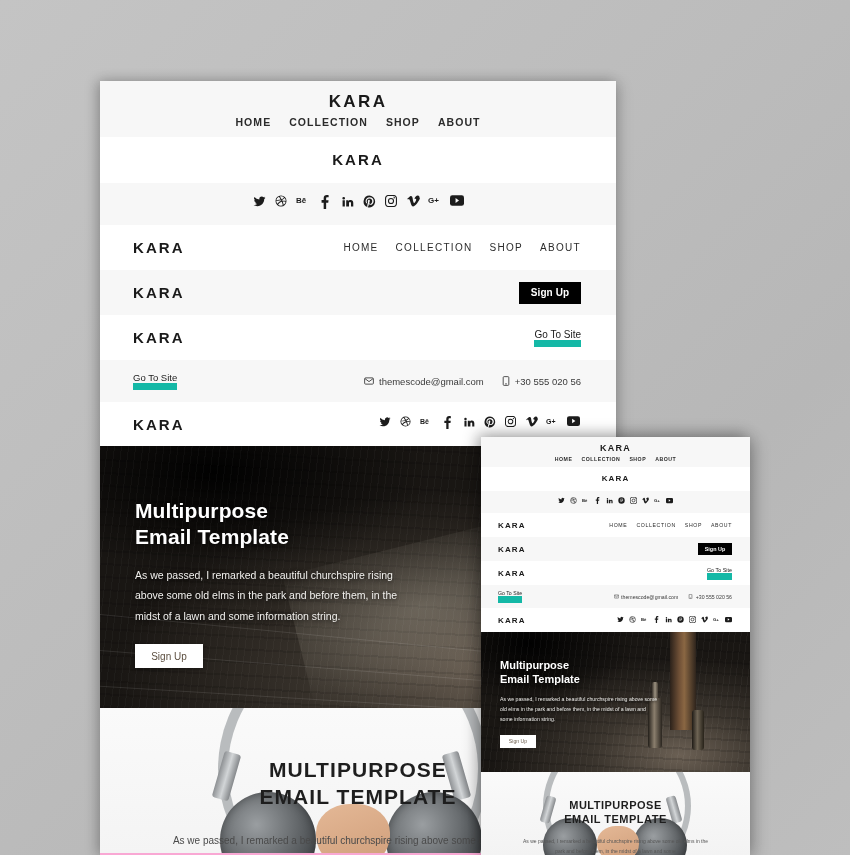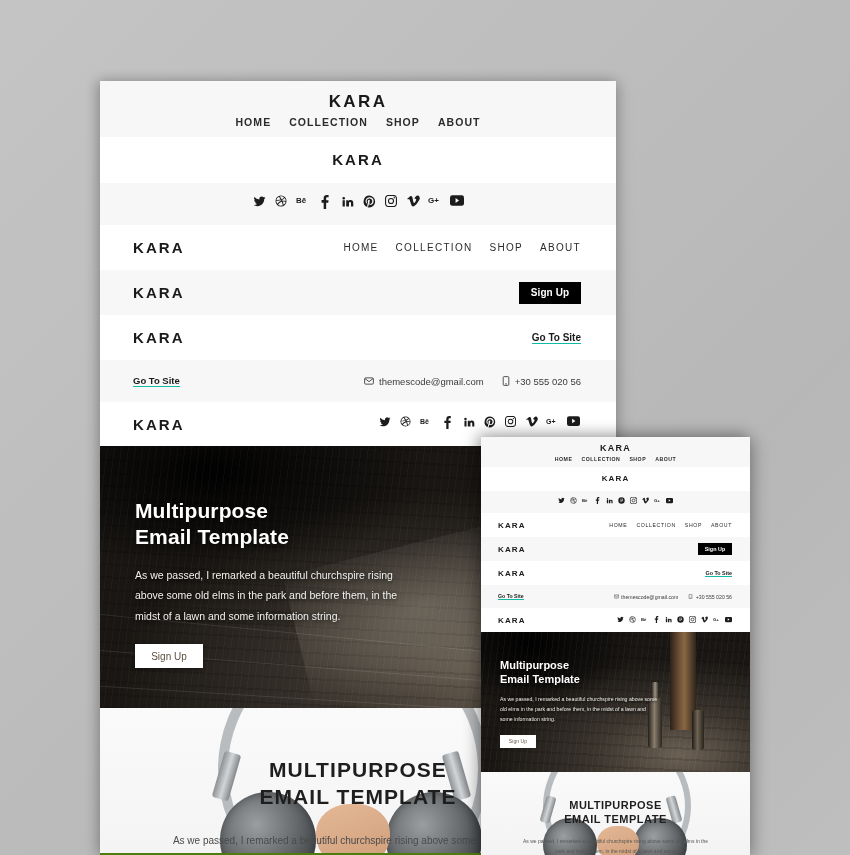--- a/index.html
+++ b/index.html
@@ -7,21 +7,21 @@
     width: 850px; height: 855px;
     overflow: hidden;
     font-family: "Liberation Sans", sans-serif;
   }
   body {
     background: linear-gradient(135deg, #c4c4c4 0%, #bcbcbc 45%, #b7b7b7 70%, #bebebe 100%);
     position: relative;
   }
 
   
-  .panel { position: absolute; overflow: hidden; background: #4d7c0f; }
+  .panel { position: absolute; overflow: hidden; background: #f9a8d4; }
   .panel.big {
     left: 100px; top: 81px; width: 516px; height: 774px;
     box-shadow: -3px 0 12px rgba(0,0,0,0.22), 3px 3px 14px rgba(0,0,0,0.18);
   }
   .panel.small {
     left: 481px; top: 437px; width: 269px; height: 418px;
     box-shadow: -4px -3px 14px rgba(0,0,0,0.30), 4px 4px 16px rgba(0,0,0,0.24);
   }
 
   
@@ -44,21 +44,21 @@
   .socialrow { display: flex; align-items: center; justify-content: center; }
   .sicon { display: inline-flex; justify-content: center; color: #1c1c1c; }
   .sicon svg { display: block; fill: currentColor; }
 
   .signup-btn {
     background: #000; color: #fff; font-weight: 700;
     display: inline-flex; align-items: center; justify-content: center;
     letter-spacing: 0.01em;
   }
   .gotosite {
-    color: #1a1a1a; font-weight: 700; border-bottom: 1px solid #14b8a6;
+    color: #1a1a1a; font-weight: 400; border-bottom: 7px solid #14b8a6;
     display: inline-block;
   }
   .contact-item { display: inline-flex; align-items: center; color: #3a3a3a; }
   .contact-item svg { fill: none; stroke: currentColor; display: block; }
 
   
   .big .r1 { height: 56px; }
   .big .r1 .logo { position:absolute; left:0; right:0; top:11px; text-align:center; font-size:17px; }
   .big .r1 .navlist { position:absolute; left:0; right:0; top:35px; justify-content:center; gap:18px; }
   .big .r1 .navlink { font-size:10.5px; }

